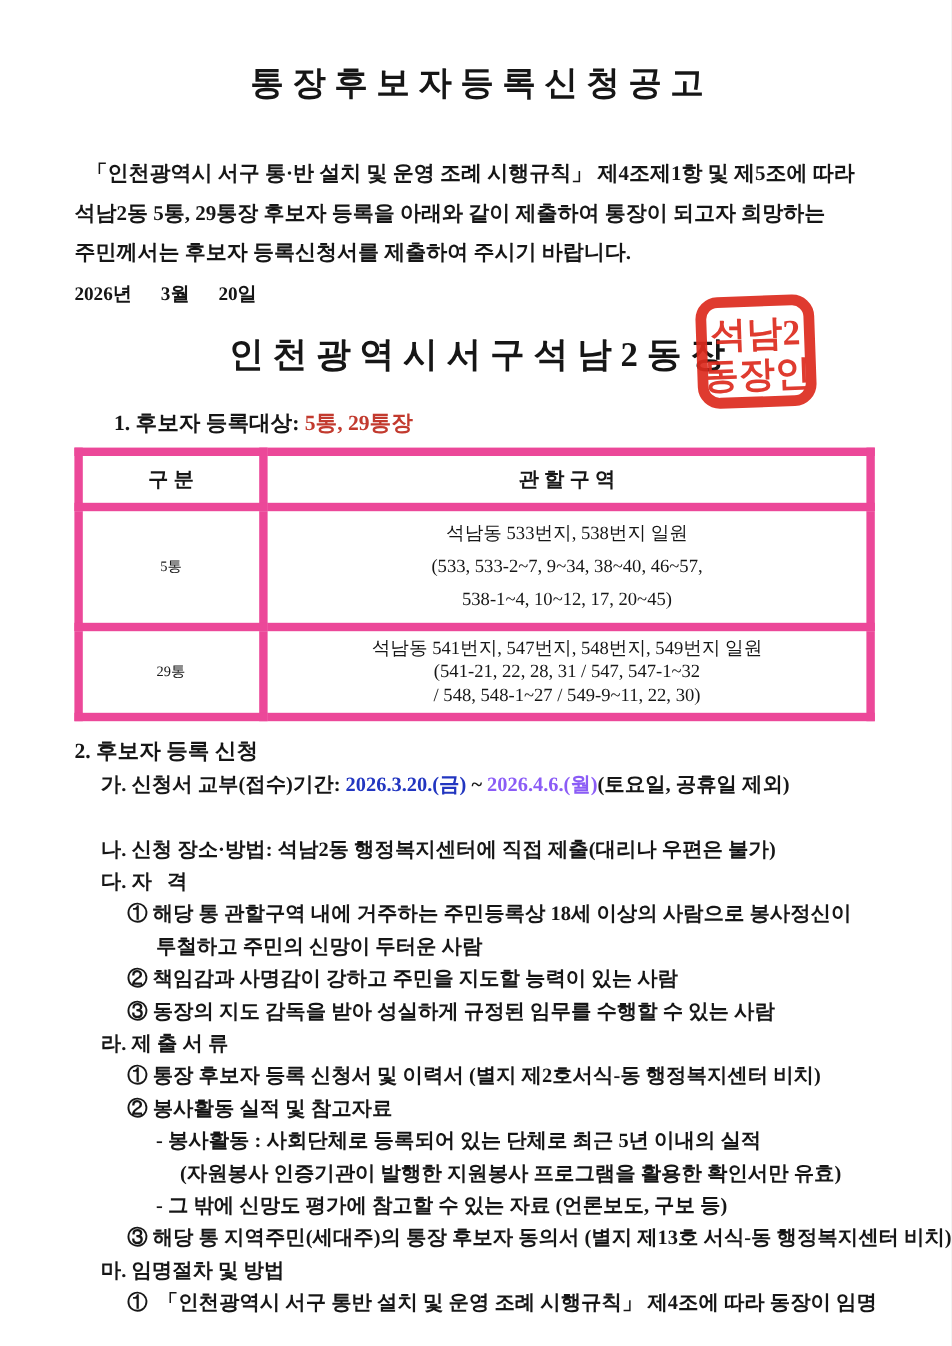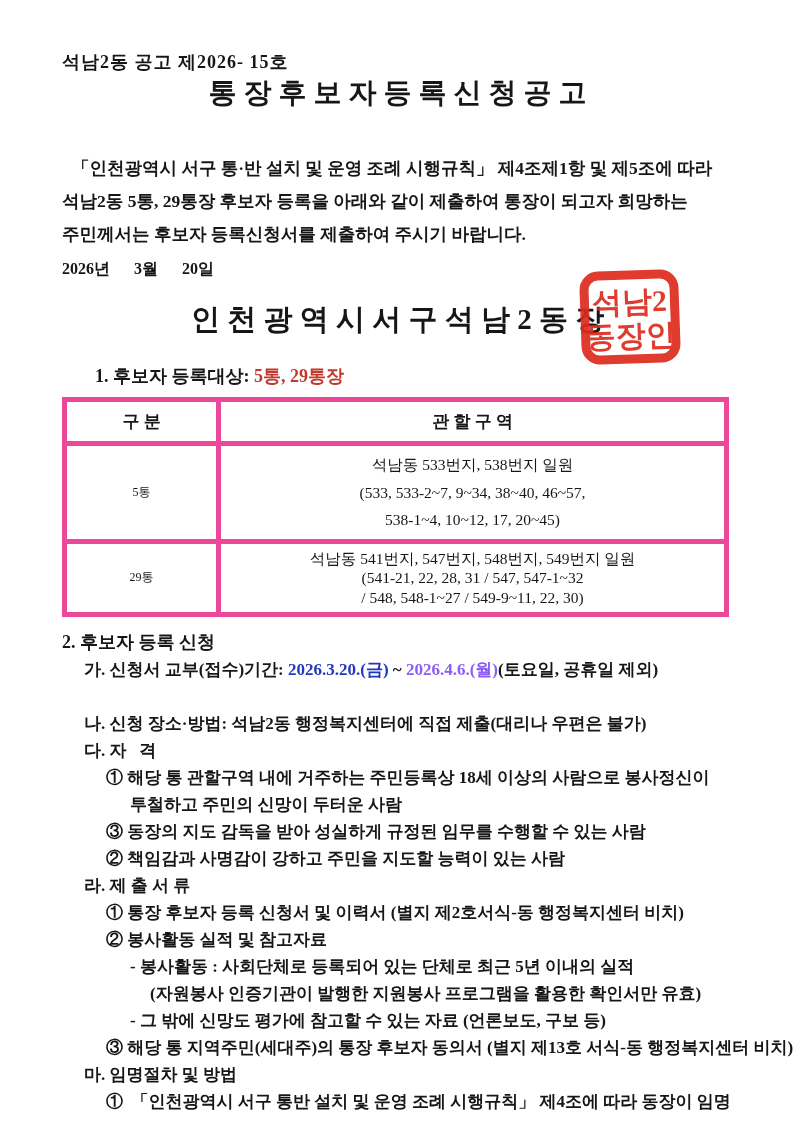--- a/index.html
+++ b/index.html
@@ -65,21 +65,21 @@
   .sec1-heading { margin-top: 22px; font-size: 18px; font-weight: bold; margin-left: 33px; }
   .sec1-heading .target { font-weight: bold; }
 
   table.jur {
     margin-top: 9px;
     width: 667px;
     border-collapse: collapse;
     table-layout: fixed;
   }
   table.jur th, table.jur td {
-    border: 5px solid #ec4899;
+    border: 7px solid #ec4899;
     text-align: center;
     vertical-align: middle;
   }
   table.jur col.c1 { width: 154px; }
   table.jur th {
     font-size: 17px;
     font-weight: bold;
     padding: 8px 0;
     white-space: pre;
   }
@@ -96,21 +96,20 @@
   .ind2 { padding-left: 44px; }   
   .ind3 { padding-left: 68px; }   
   .ind4 { padding-left: 88px; }   
 </style>
 </head>
 <body>
 
 <div class="page">
   <div class="content">
 
-    <div class="doc-number">석남2동 공고 제2026- 15호</div>
 
     <div class="title">통 장 후 보 자 등 록 신 청 공 고</div>
 
     <div class="intro">
       <div class="line first">「인천광역시 서구 통·반 설치 및 운영 조례 시행규칙」 제4조제1항 및 제5조에 따라</div>
       <div class="line">석남2동 5통, 29통장 후보자 등록을 아래와 같이 제출하여 통장이 되고자 희망하는</div>
       <div class="line">주민께서는 후보자 등록신청서를 제출하여 주시기 바랍니다.</div>
     </div>
 
     <div class="date-line">2026년      3월      20일</div>
@@ -162,22 +161,22 @@
       <div class="line sec2-heading">2. 후보자 등록 신청</div>
 
       <div class="line ind1"><span>가. 신청서 교부(접수)기간: </span><span style="color:#2236c0;">2026.3.20.(금)</span><span> ~ </span><span style="color:#8b5cf6;">2026.4.6.(월)</span><span>(토요일, 공휴일 제외)</span>
       </div>
 
       <div class="line ind1">나. 신청 장소·방법: 석남2동 행정복지센터에 직접 제출(대리나 우편은 불가)</div>
 
       <div class="line ind1">다. 자   격</div>
       <div class="line ind2">① 해당 통 관할구역 내에 거주하는 주민등록상 18세 이상의 사람으로 봉사정신이</div>
       <div class="line ind3">투철하고 주민의 신망이 두터운 사람</div>
+      <div class="line ind2">② 책임감과 사명감이 강하고 주민을 지도할 능력이 있는 사람</div>
       <div class="line ind2">③ 동장의 지도 감독을 받아 성실하게 규정된 임무를 수행할 수 있는 사람</div>
-      <div class="line ind2">② 책임감과 사명감이 강하고 주민을 지도할 능력이 있는 사람</div>
 
       <div class="line ind1">라. 제 출 서 류</div>
       <div class="line ind2">① 통장 후보자 등록 신청서 및 이력서 (별지 제2호서식-동 행정복지센터 비치)</div>
       <div class="line ind2">② 봉사활동 실적 및 참고자료</div>
       <div class="line ind3">- 봉사활동 : 사회단체로 등록되어 있는 단체로 최근 5년 이내의 실적</div>
       <div class="line ind4">(자원봉사 인증기관이 발행한 지원봉사 프로그램을 활용한 확인서만 유효)</div>
       <div class="line ind3">- 그 밖에 신망도 평가에 참고할 수 있는 자료 (언론보도, 구보 등)</div>
       <div class="line ind2">③ 해당 통 지역주민(세대주)의 통장 후보자 동의서 (별지 제13호 서식-동 행정복지센터 비치)</div>
 
       <div class="line ind1">마. 임명절차 및 방법</div>

